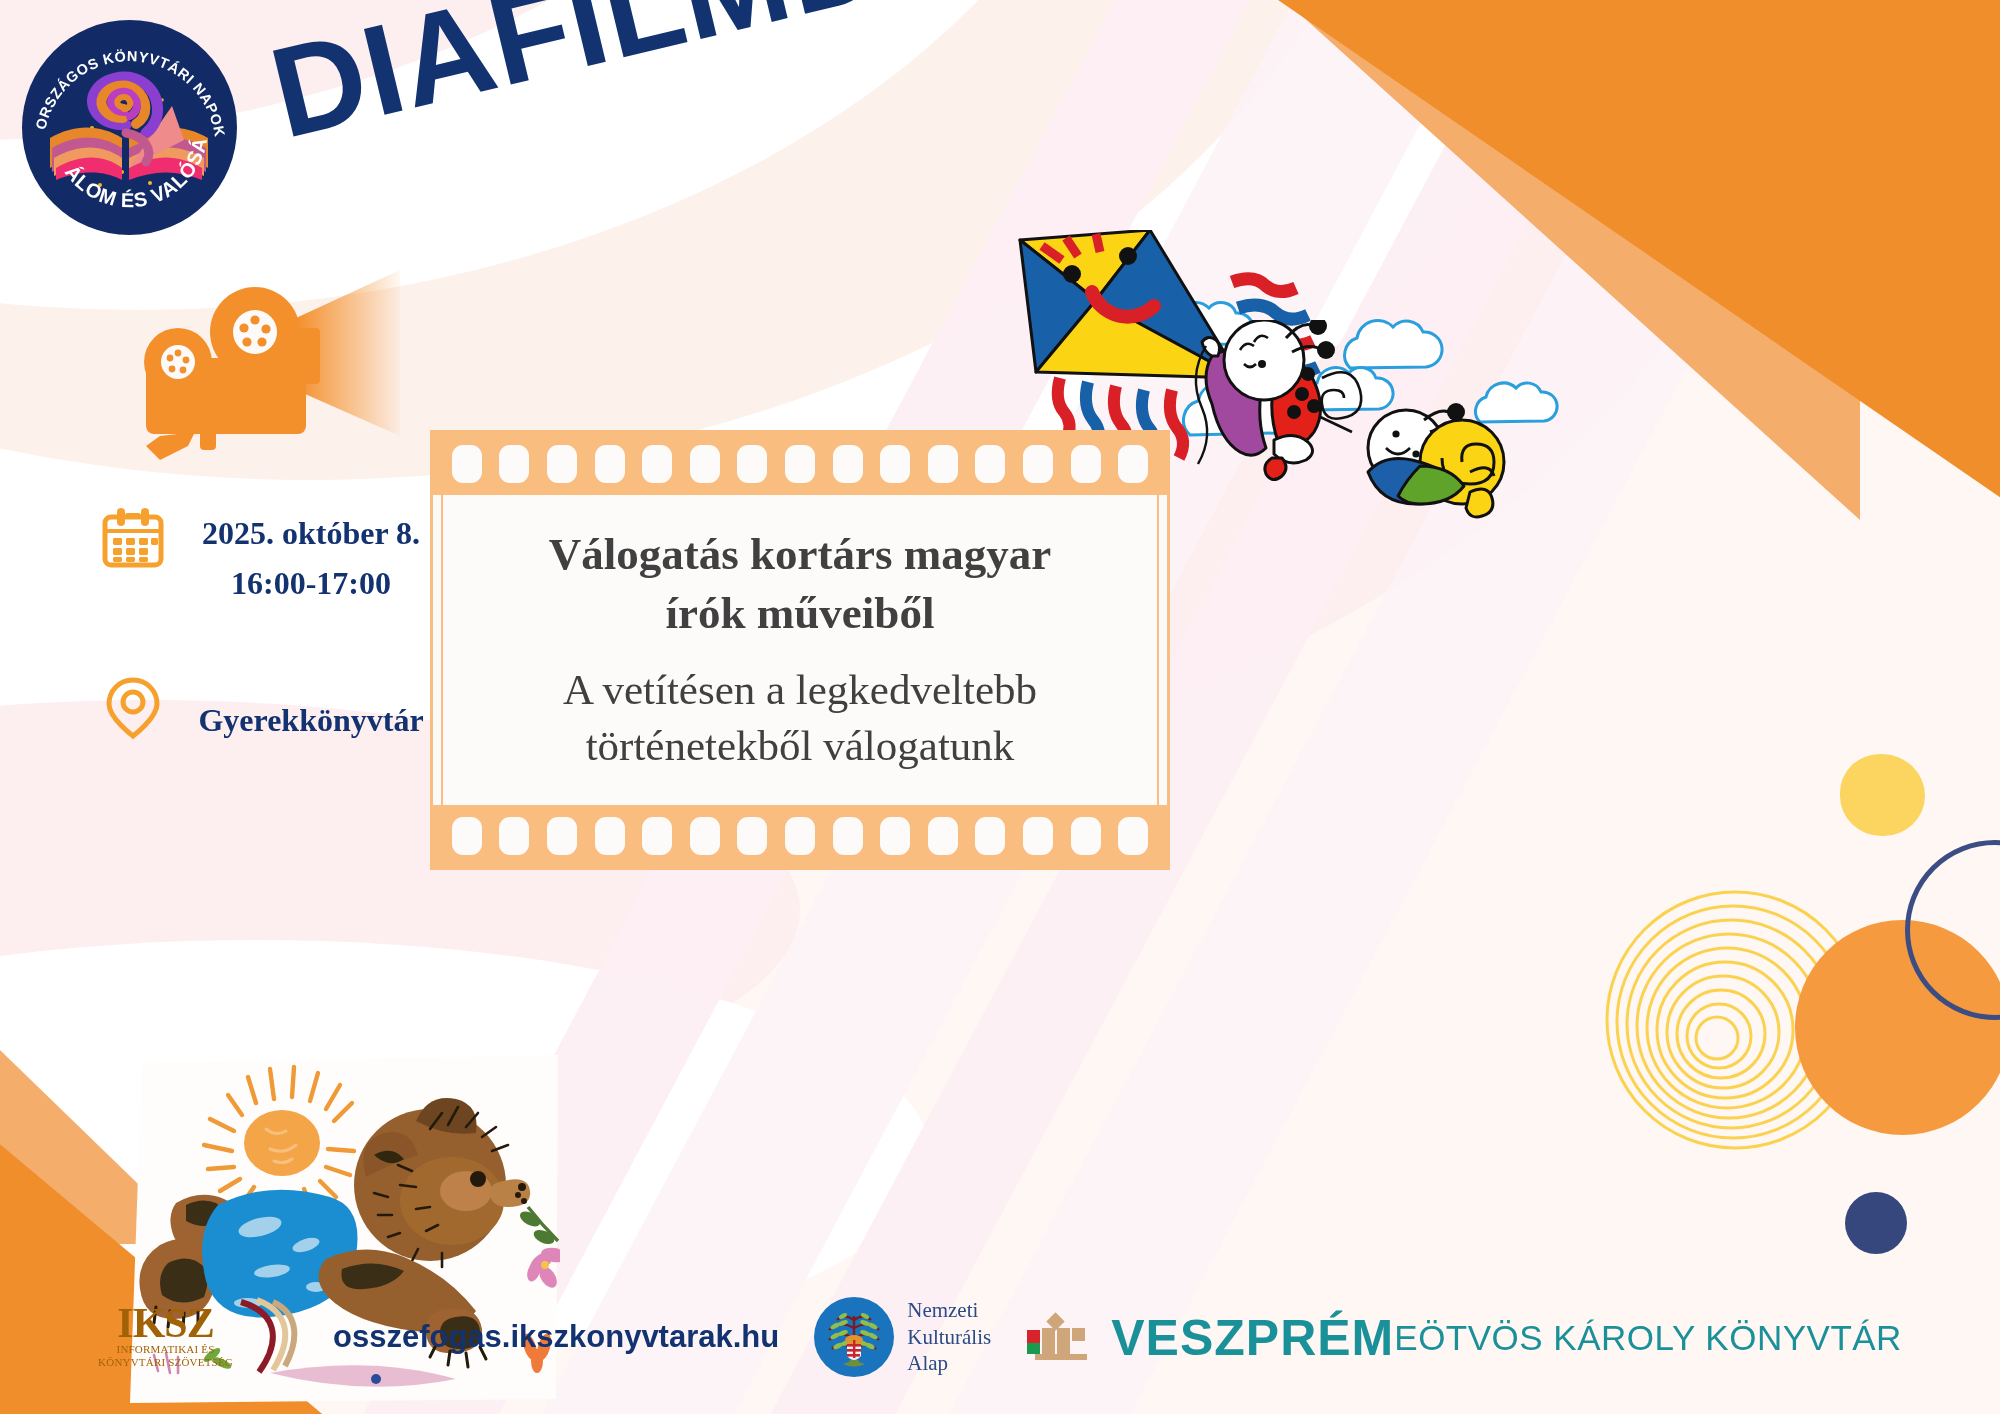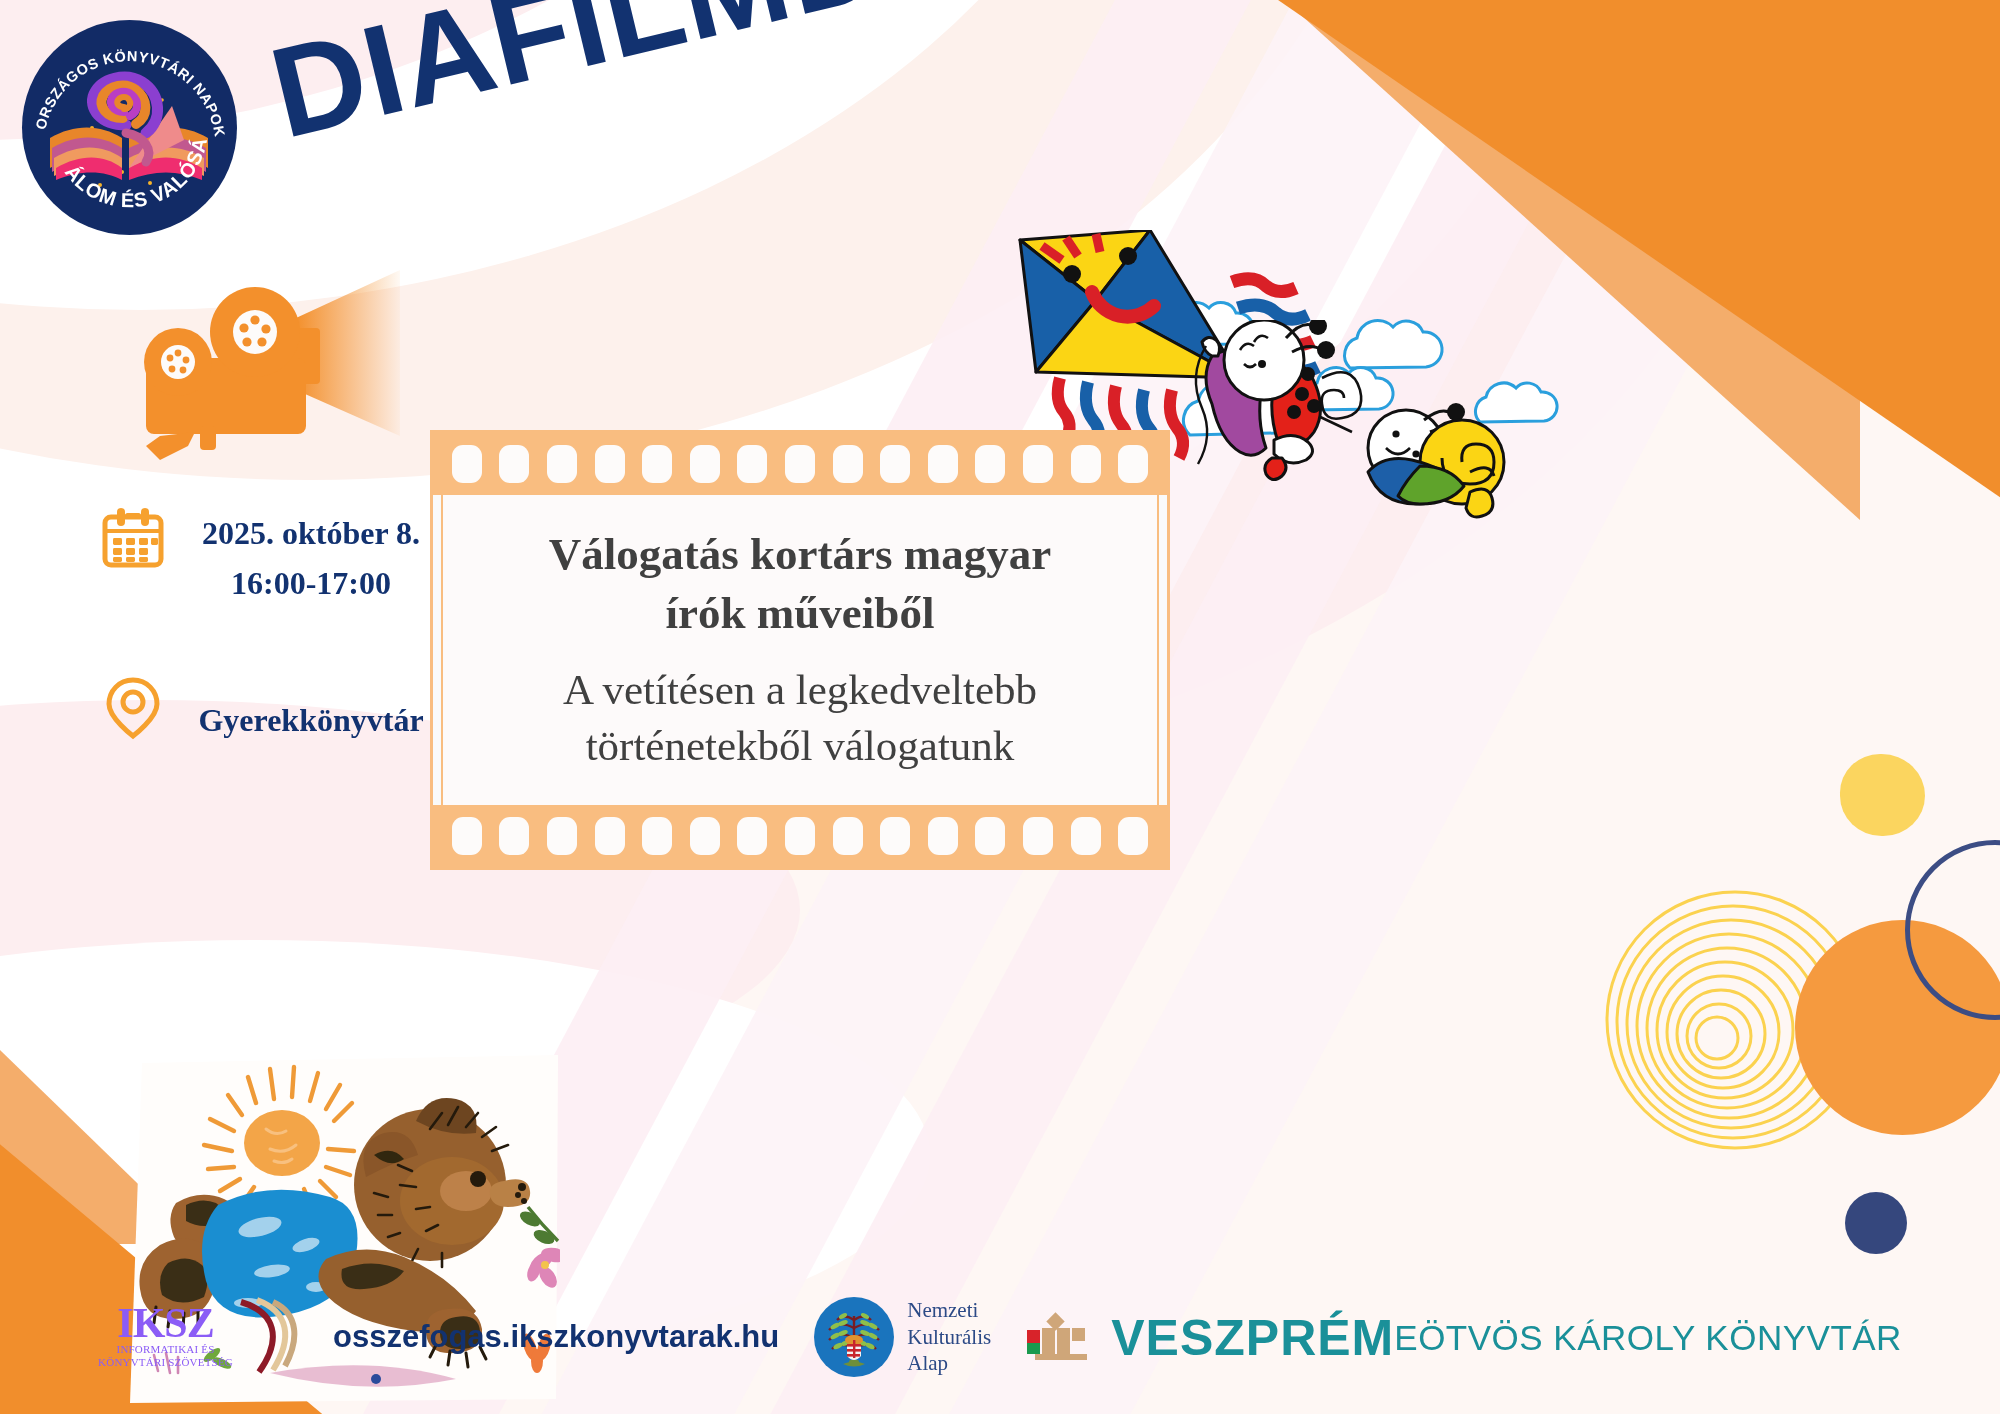--- a/index.html
+++ b/index.html
@@ -160,21 +160,21 @@
   
   .bear{position:absolute;left:130px;top:1055px;width:430px;height:350px;}
   
   .footer{
     position:absolute;left:0;bottom:22px;width:2000px;height:110px;
     display:flex;align-items:center;justify-content:center;gap:34px;
   }
   .ikz{display:flex;align-items:center;gap:2px;}
   .ikz-text{
     display:flex;flex-direction:column;align-items:center;
-    font-family:"Liberation Serif", serif;color:#8b5cf6;
+    font-family:"Liberation Serif", serif;color:#a16207;
   }
   .ikz-mark{font-size:42px;font-weight:bold;letter-spacing:-1px;line-height:.9;}
   .ikz-sub1,.ikz-sub2{font-size:11px;letter-spacing:.2px;line-height:1.15;}
   .url{
     font-size:31px;font-weight:bold;color:#123270;
     font-family:"Liberation Sans", sans-serif;
   }
   .nka{display:flex;align-items:center;gap:12px;}
   .nka-txt{
     font-family:"Liberation Serif", serif;

